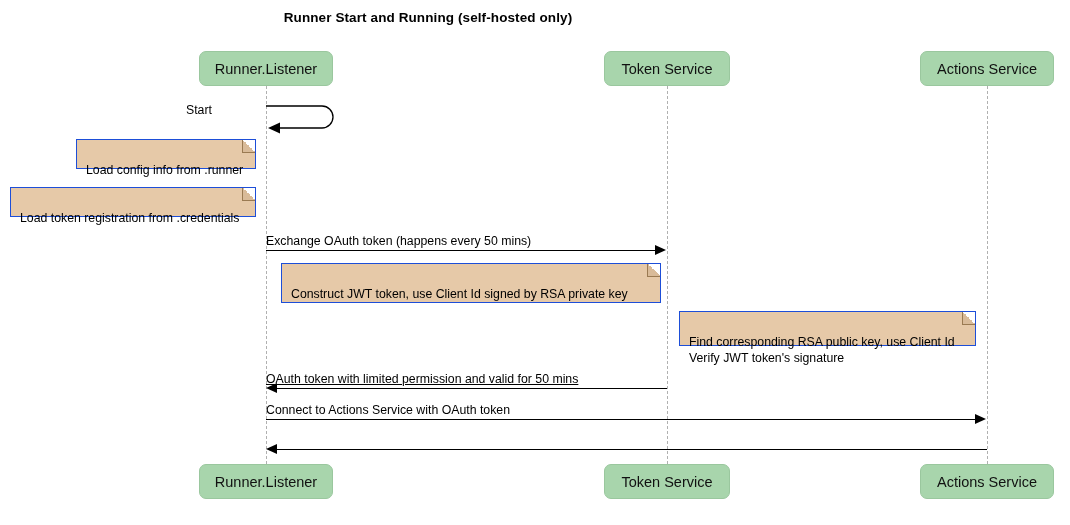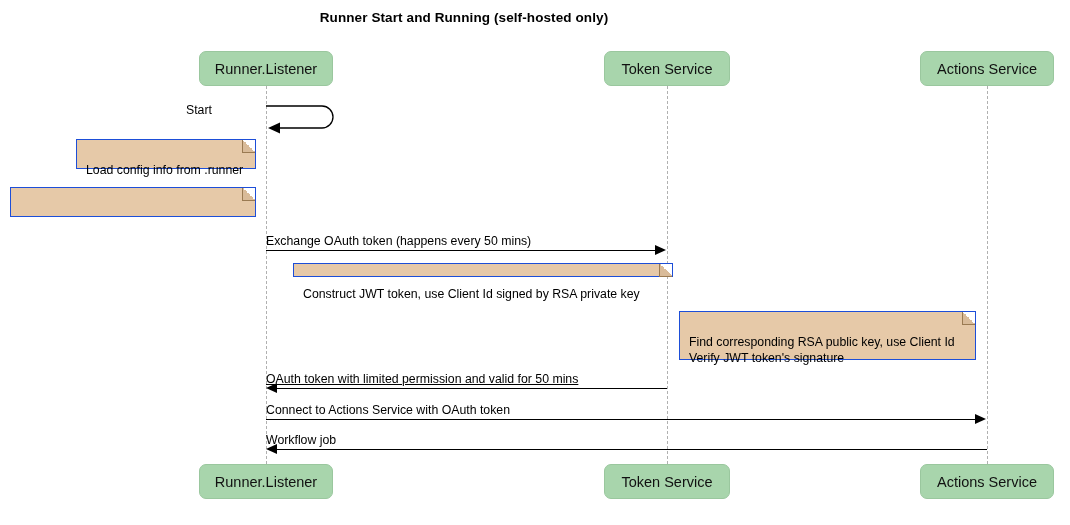--- a/index.html
+++ b/index.html
@@ -23,21 +23,20 @@
   .diagram-title {
     position: absolute;
     left: 0;
     top: 10px;
     width: 856px;
     text-align: center;
     font-size: 13.5px;
     font-weight: bold;
     color: #000;
     letter-spacing: 0.1px;
-    margin-left: 36px;
   }
 
   
   .participant {
     position: absolute;
     box-sizing: border-box;
     height: 35px;
     background: #a8d5ac;
     border: 1px solid #9ac79e;
     border-radius: 7px;
@@ -142,47 +141,47 @@
       <polygon points="16,22.5 16,33.5 4,28" fill="#000"></polygon>
     </svg>
   </div>
 
   <div class="note" style="left:76px; top:139px; width:180px; height:30px;">
     <span>Load config info from .runner</span>
     <span class="note-fold"></span>
   </div>
 
   <div class="note" style="left:10px; top:187px; width:246px; height:30px;">
+    <span>Load token registration from .credentials</span>
     <span class="note-fold"></span>
   </div>
 
   <div class="msg-label" style="left:266px; top:234px; width:401px;">Exchange OAuth token (happens every 50 mins)</div>
   <div class="msg-line" style="left:266px; top:250px; width:390px;"></div>
   <div class="arrow-head right" style="left:655px; top:244.5px;"></div>
 
-  <div class="note" style="left:293px; top:263px; width:380px; height:14px;">
+  <div class="note" style="left:281px; top:263px; width:380px; height:40px;">
     <span>Construct JWT token, use Client Id signed by RSA private key</span>
     <span class="note-fold"></span>
   </div>
 
-  <div class="note" style="left:679px; top:311px; width:297px; height:49px;">
+  <div class="note" style="left:679px; top:311px; width:297px; height:35px;">
     <span>Find corresponding RSA public key, use Client Id
 Verify JWT token's signature</span>
     <span class="note-fold"></span>
   </div>
 
   <div class="msg-label" style="left:266px; top:372px; width:401px;text-decoration:underline;">OAuth token with limited permission and valid for 50 mins</div>
   <div class="msg-line" style="left:277px; top:388px; width:390px;"></div>
   <div class="arrow-head left" style="left:266px; top:382.5px;"></div>
 
   <div class="msg-label" style="left:266px; top:403px; width:721px;">Connect to Actions Service with OAuth token</div>
   <div class="msg-line" style="left:266px; top:419px; width:710px;"></div>
   <div class="arrow-head right" style="left:975px; top:413.5px;"></div>
 
-  <div class="msg-label" style="left:266px; top:433px; width:721px;">Workflow job</div>
   <div class="msg-line" style="left:277px; top:449px; width:710px;"></div>
   <div class="arrow-head left" style="left:266px; top:443.5px;"></div>
 
   <div class="participant" style="left:199px; top:464px; width:134px;">
     <span>Runner.Listener</span>
   </div>
   <div class="participant" style="left:604px; top:464px; width:126px;">
     <span>Token Service</span>
   </div>
   <div class="participant" style="left:920px; top:464px; width:134px;">

